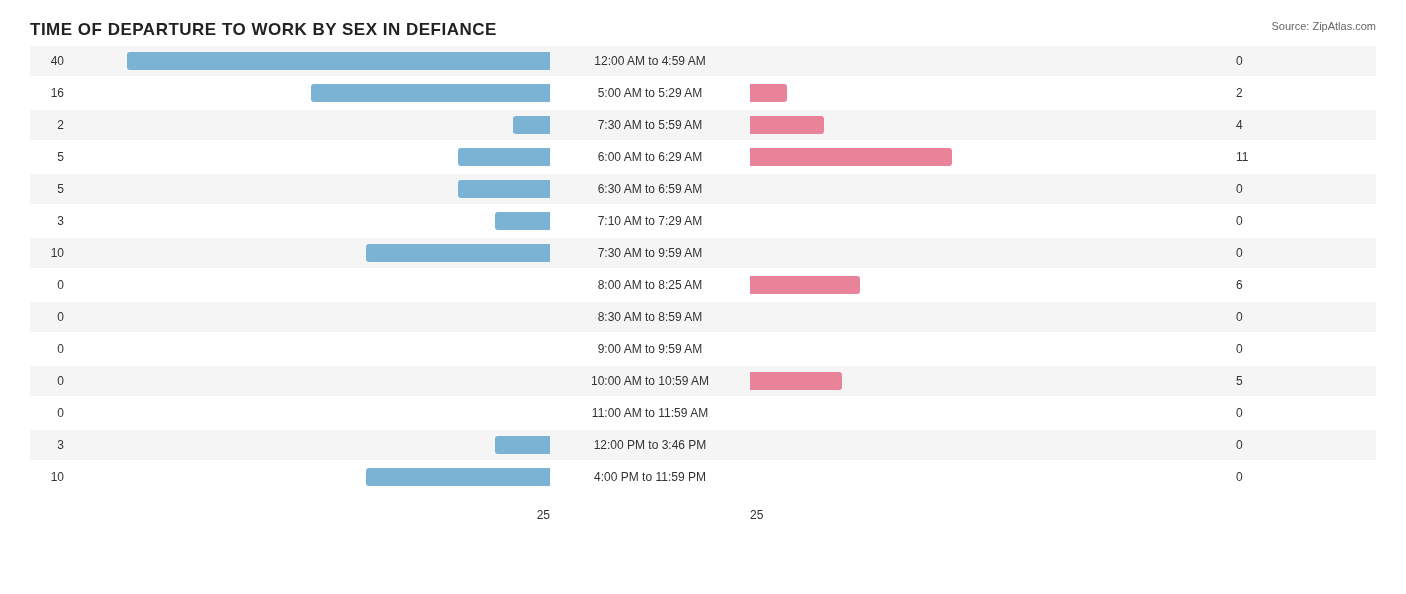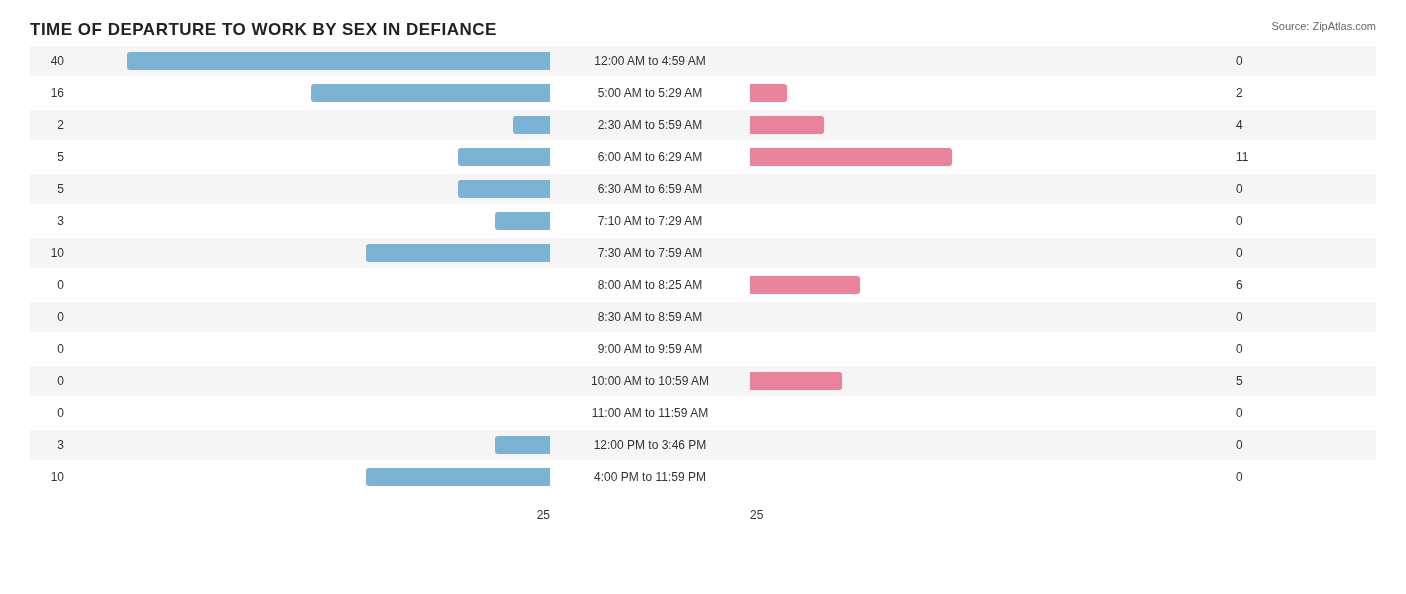--- a/index.html
+++ b/index.html
@@ -182,21 +182,21 @@
       <div class="right-bar-area">
         <div class="bar-female" style="width:36.800000000000004px;"></div>
       </div>
       <div class="right-val">2</div>
     </div>
       <div class="row">
       <div class="left-val">2</div>
       <div class="left-bar-area">
         <div class="bar-male" style="width:36.800000000000004px;"></div>
       </div>
-      <div class="label-center">2:30 AM to 5:59 AM</div>
+      <div class="label-center">7:30 AM to 5:59 AM</div>
       <div class="right-bar-area">
         <div class="bar-female" style="width:73.60000000000001px;"></div>
       </div>
       <div class="right-val">4</div>
     </div>
       <div class="row">
       <div class="left-val">5</div>
       <div class="left-bar-area">
         <div class="bar-male" style="width:92px;"></div>
       </div>
@@ -226,21 +226,21 @@
       <div class="right-bar-area">
         <div class="bar-female" style="width:0px;"></div>
       </div>
       <div class="right-val">0</div>
     </div>
       <div class="row">
       <div class="left-val">10</div>
       <div class="left-bar-area">
         <div class="bar-male" style="width:184px;"></div>
       </div>
-      <div class="label-center">7:30 AM to 7:59 AM</div>
+      <div class="label-center">7:30 AM to 9:59 AM</div>
       <div class="right-bar-area">
         <div class="bar-female" style="width:0px;"></div>
       </div>
       <div class="right-val">0</div>
     </div>
       <div class="row">
       <div class="left-val">0</div>
       <div class="left-bar-area">
         <div class="bar-male" style="width:0px;"></div>
       </div>

